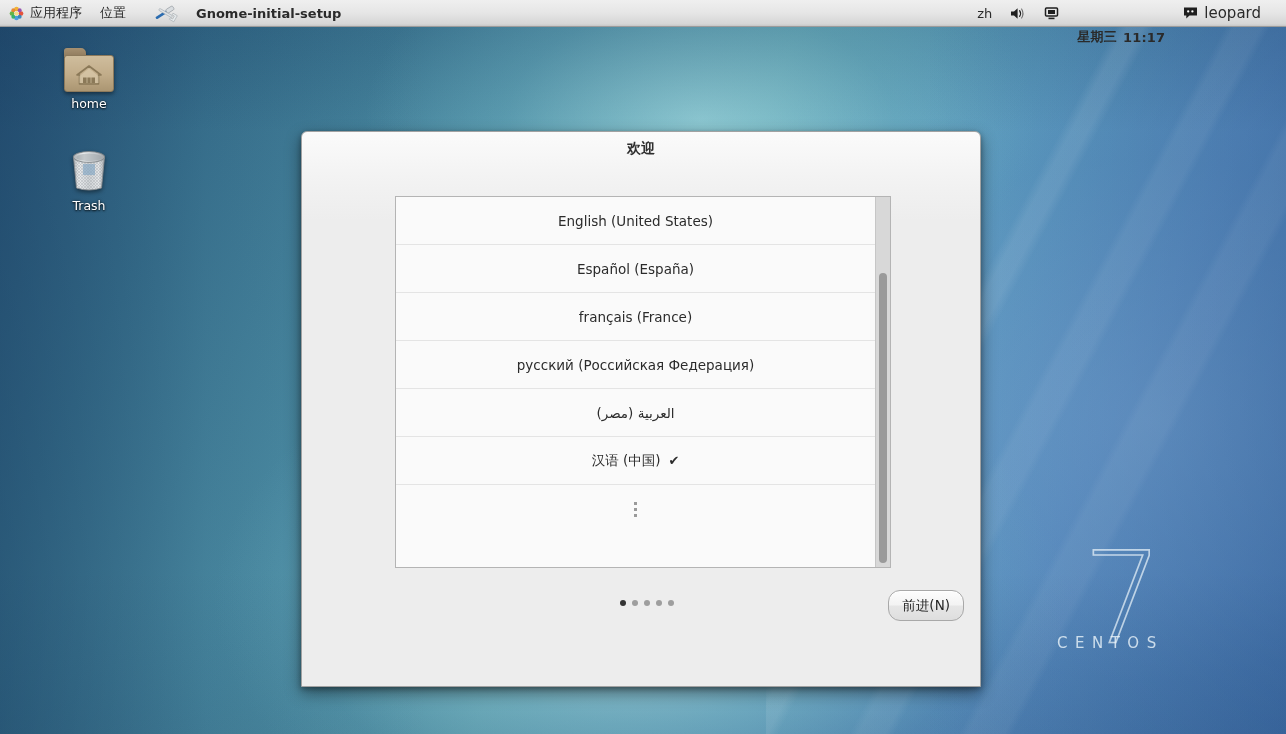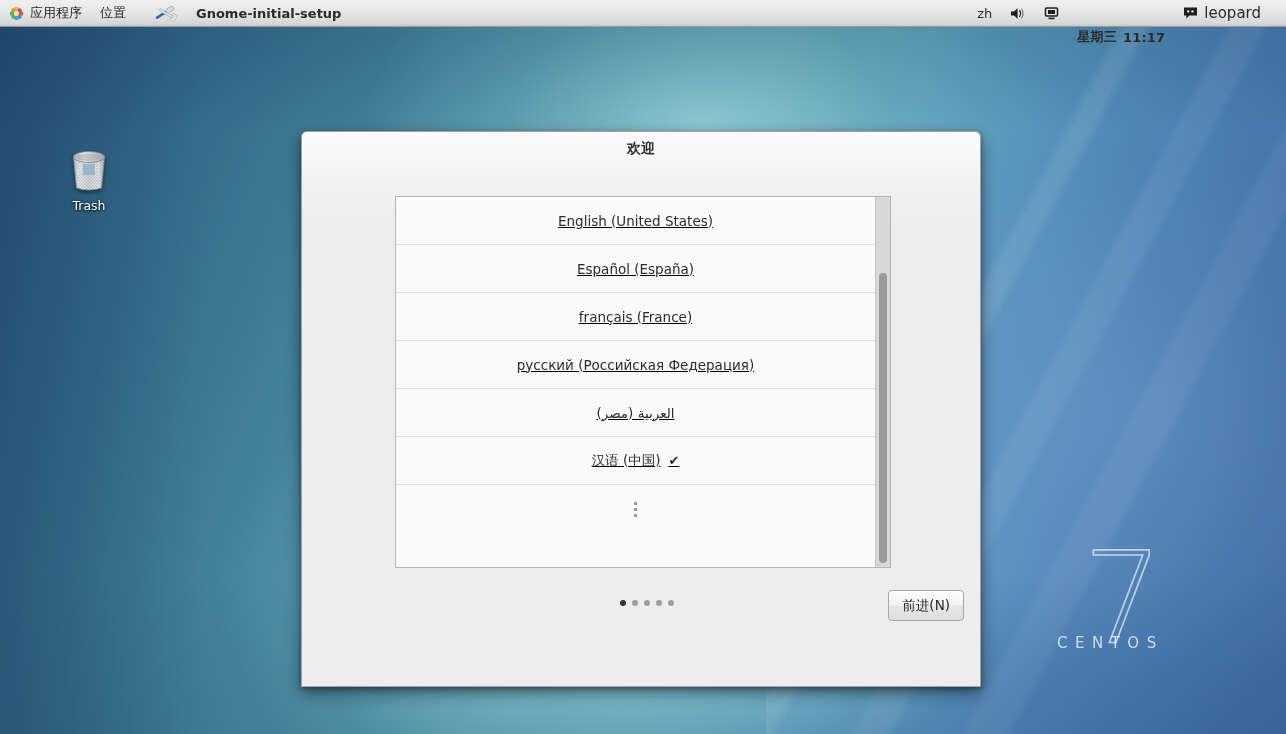--- a/index.html
+++ b/index.html
@@ -212,21 +212,21 @@
     left: 93px;
     top: 64px;
     width: 496px;
     height: 372px;
     background: #fafafa;
     border: 1px solid #b4b4b4;
     box-sizing: border-box;
     overflow: hidden;
     display: flex;
   }
-  .list-rows { flex: 1 1 auto; text-decoration: underline; }
+  .list-rows { flex: 1 1 auto; }
   .lang-row {
     height: 48px;
     display: flex;
     align-items: center;
     justify-content: center;
     gap: 8px;
     font-size: 13.5px;
     color: #2b2b2b;
     border-bottom: 1px solid #e4e4e4;
     box-sizing: border-box;
@@ -302,39 +302,53 @@
     right: 16px;
     top: 6px;
     min-width: 68px;
     height: 31px;
     padding: 0 13px;
     font-family: inherit;
     font-size: 13.5px;
     color: #262626;
     background: linear-gradient(to bottom, #fdfdfd 0%, #f3f3f3 48%, #e6e6e6 52%, #dedede 100%);
     border: 1px solid #a8a8a8;
-    border-radius: 4px;
+    border-radius: 12px;
     box-shadow: inset 0 1px 0 rgba(255,255,255,0.9);
     cursor: pointer;
     text-align: center;
   }
 </style>
 </head>
 <body>
 
 <div id="screen">
 
   <div class="wallpaper"></div>
   <div class="streaks"></div>
 
   <div class="watermark">
     <div class="seven">7</div>
     <div class="centos">CENTOS</div>
   </div>
 
+  <div class="desk-icon" id="icon-home">
+    <div class="folder">
+      <div class="tab"></div>
+      <div class="body"></div>
+      <svg class="house" viewBox="0 0 28 22">
+        <path d="M14 2 L26 11 L23.5 11 L23.5 20 L4.5 20 L4.5 11 L2 11 Z" fill="none" stroke="#8b7958" stroke-width="1.6" stroke-linejoin="round"></path>
+        <path d="M14 4.6 L23.5 12 L23.5 19 L4.5 19 L4.5 12 Z" fill="#d8c8aa" opacity="0.75"></path>
+        <rect x="8" y="13.5" width="3.6" height="5.5" fill="#8b7958"></rect>
+        <rect x="16.4" y="13.5" width="3.6" height="5.5" fill="#8b7958"></rect>
+        <rect x="12.4" y="13.5" width="3.2" height="5.5" fill="#8b7958"></rect>
+      </svg>
+    </div>
+    <div class="label">home</div>
+  </div>
 
   <div class="desk-icon" id="icon-trash">
     <div class="trash">
       <svg viewBox="0 0 44 46" width="44" height="46">
         <defs>
           <linearGradient id="canG" x1="0" y1="0" x2="1" y2="0">
             <stop offset="0" stop-color="#b9bcbe"></stop>
             <stop offset="0.18" stop-color="#e8eaec"></stop>
             <stop offset="0.5" stop-color="#cfd3d6"></stop>
             <stop offset="0.82" stop-color="#e4e6e8"></stop>

